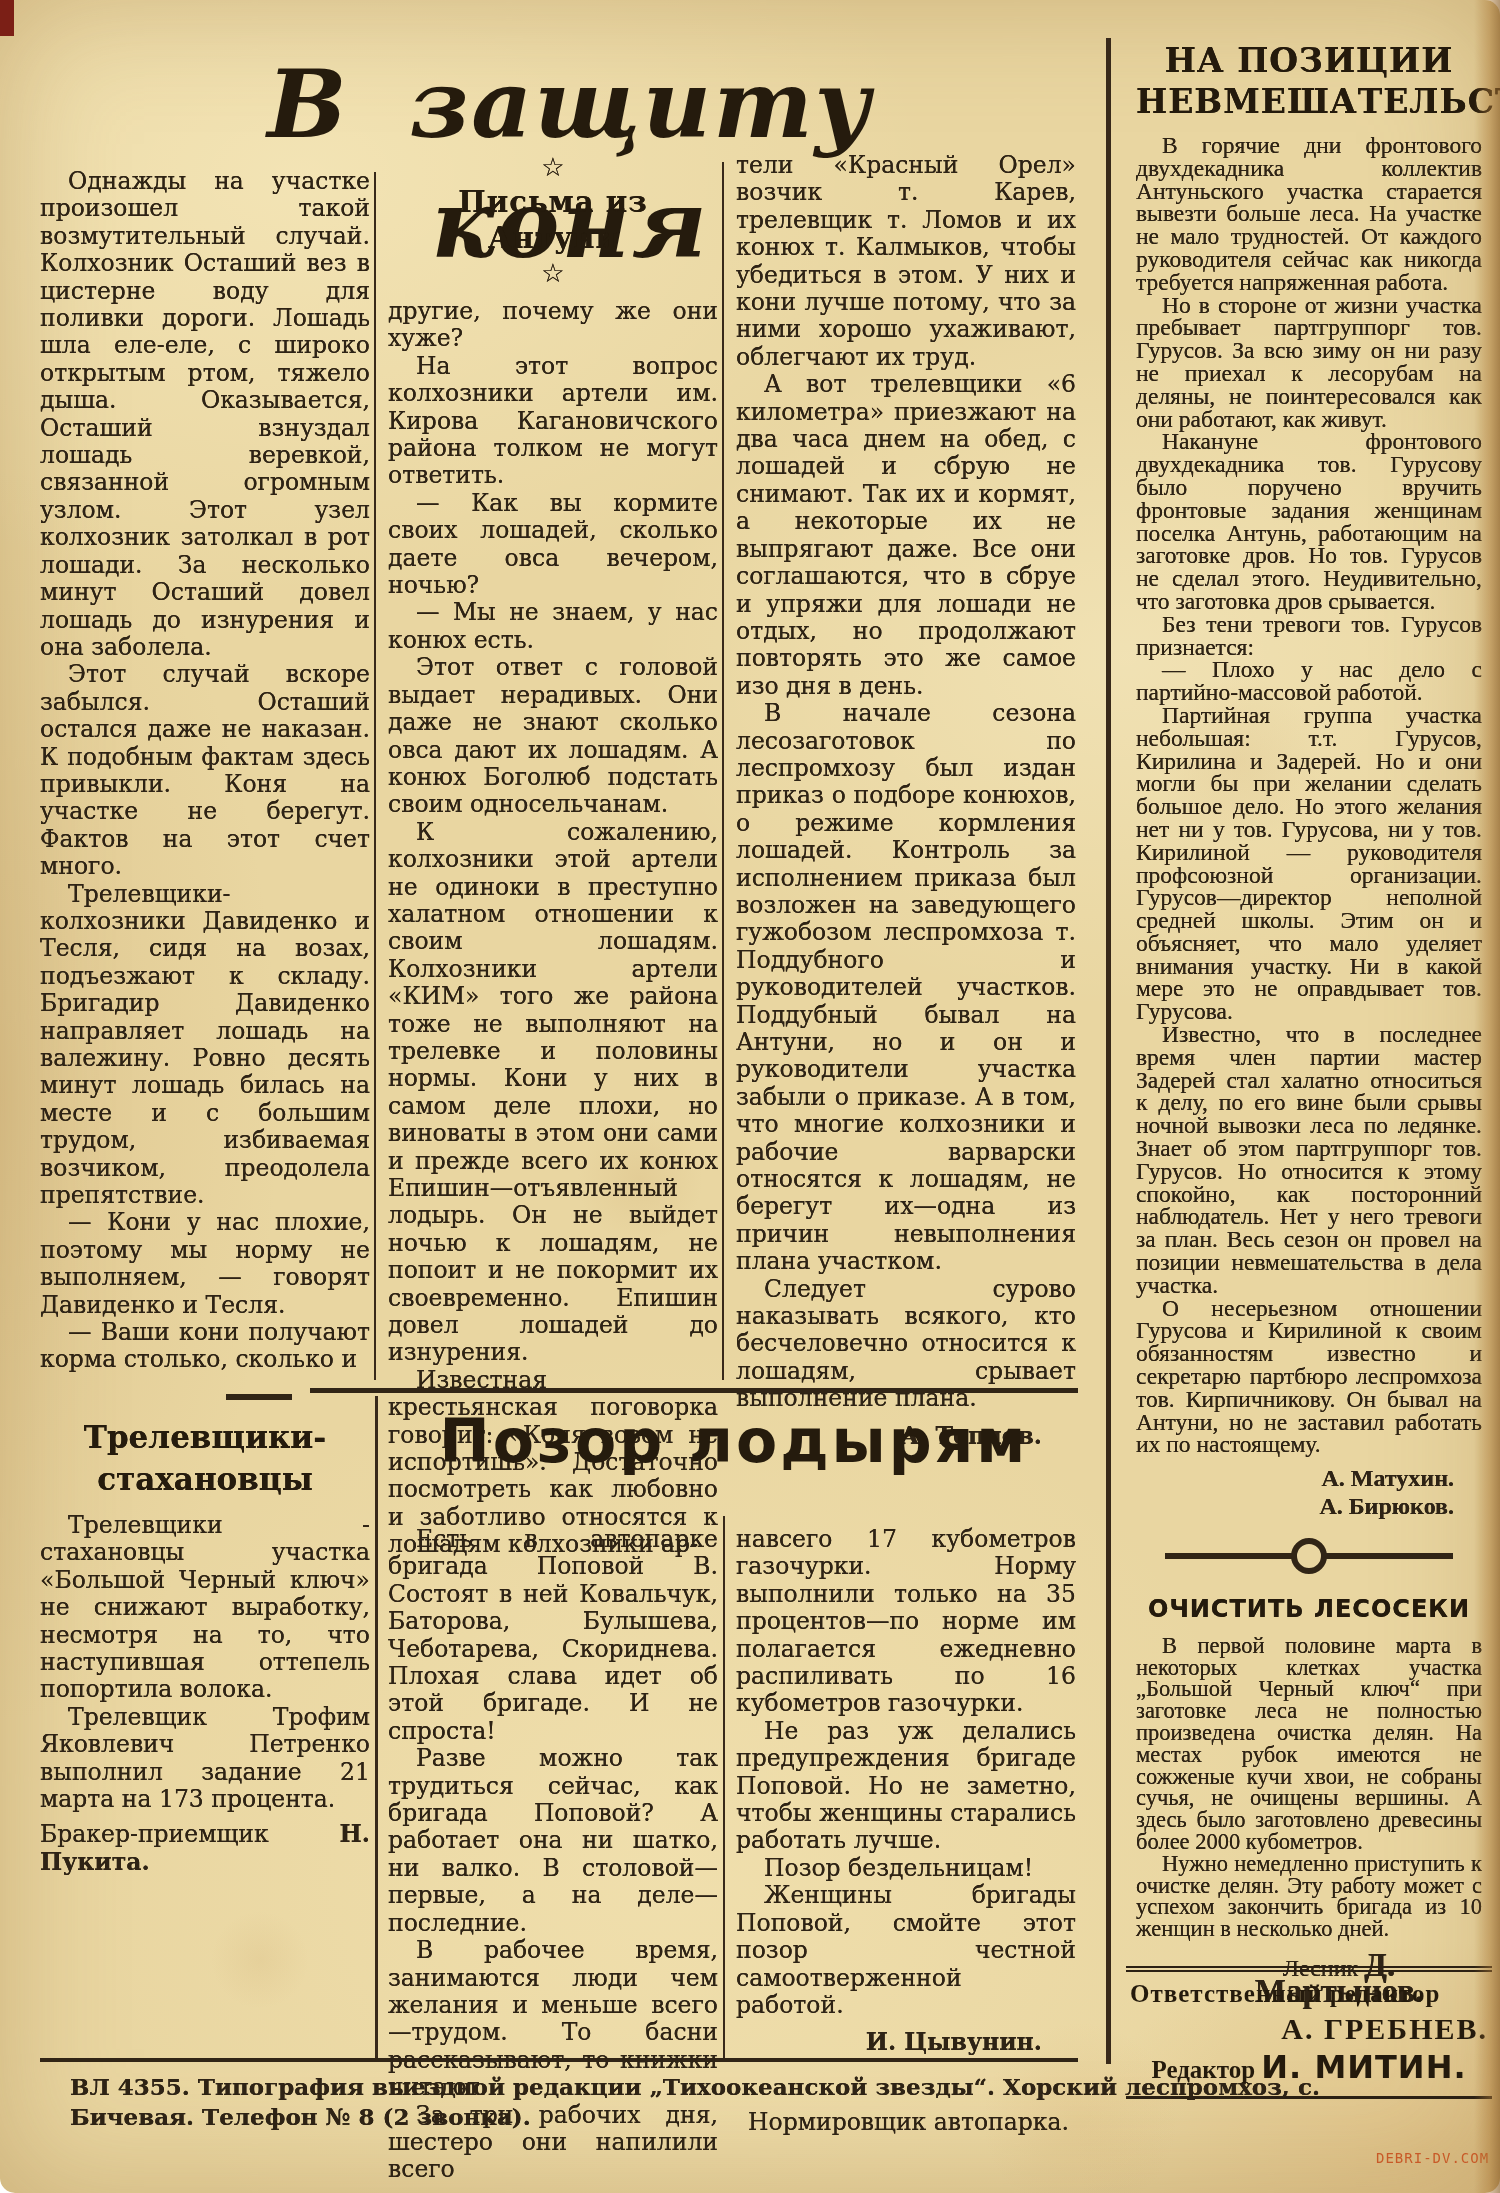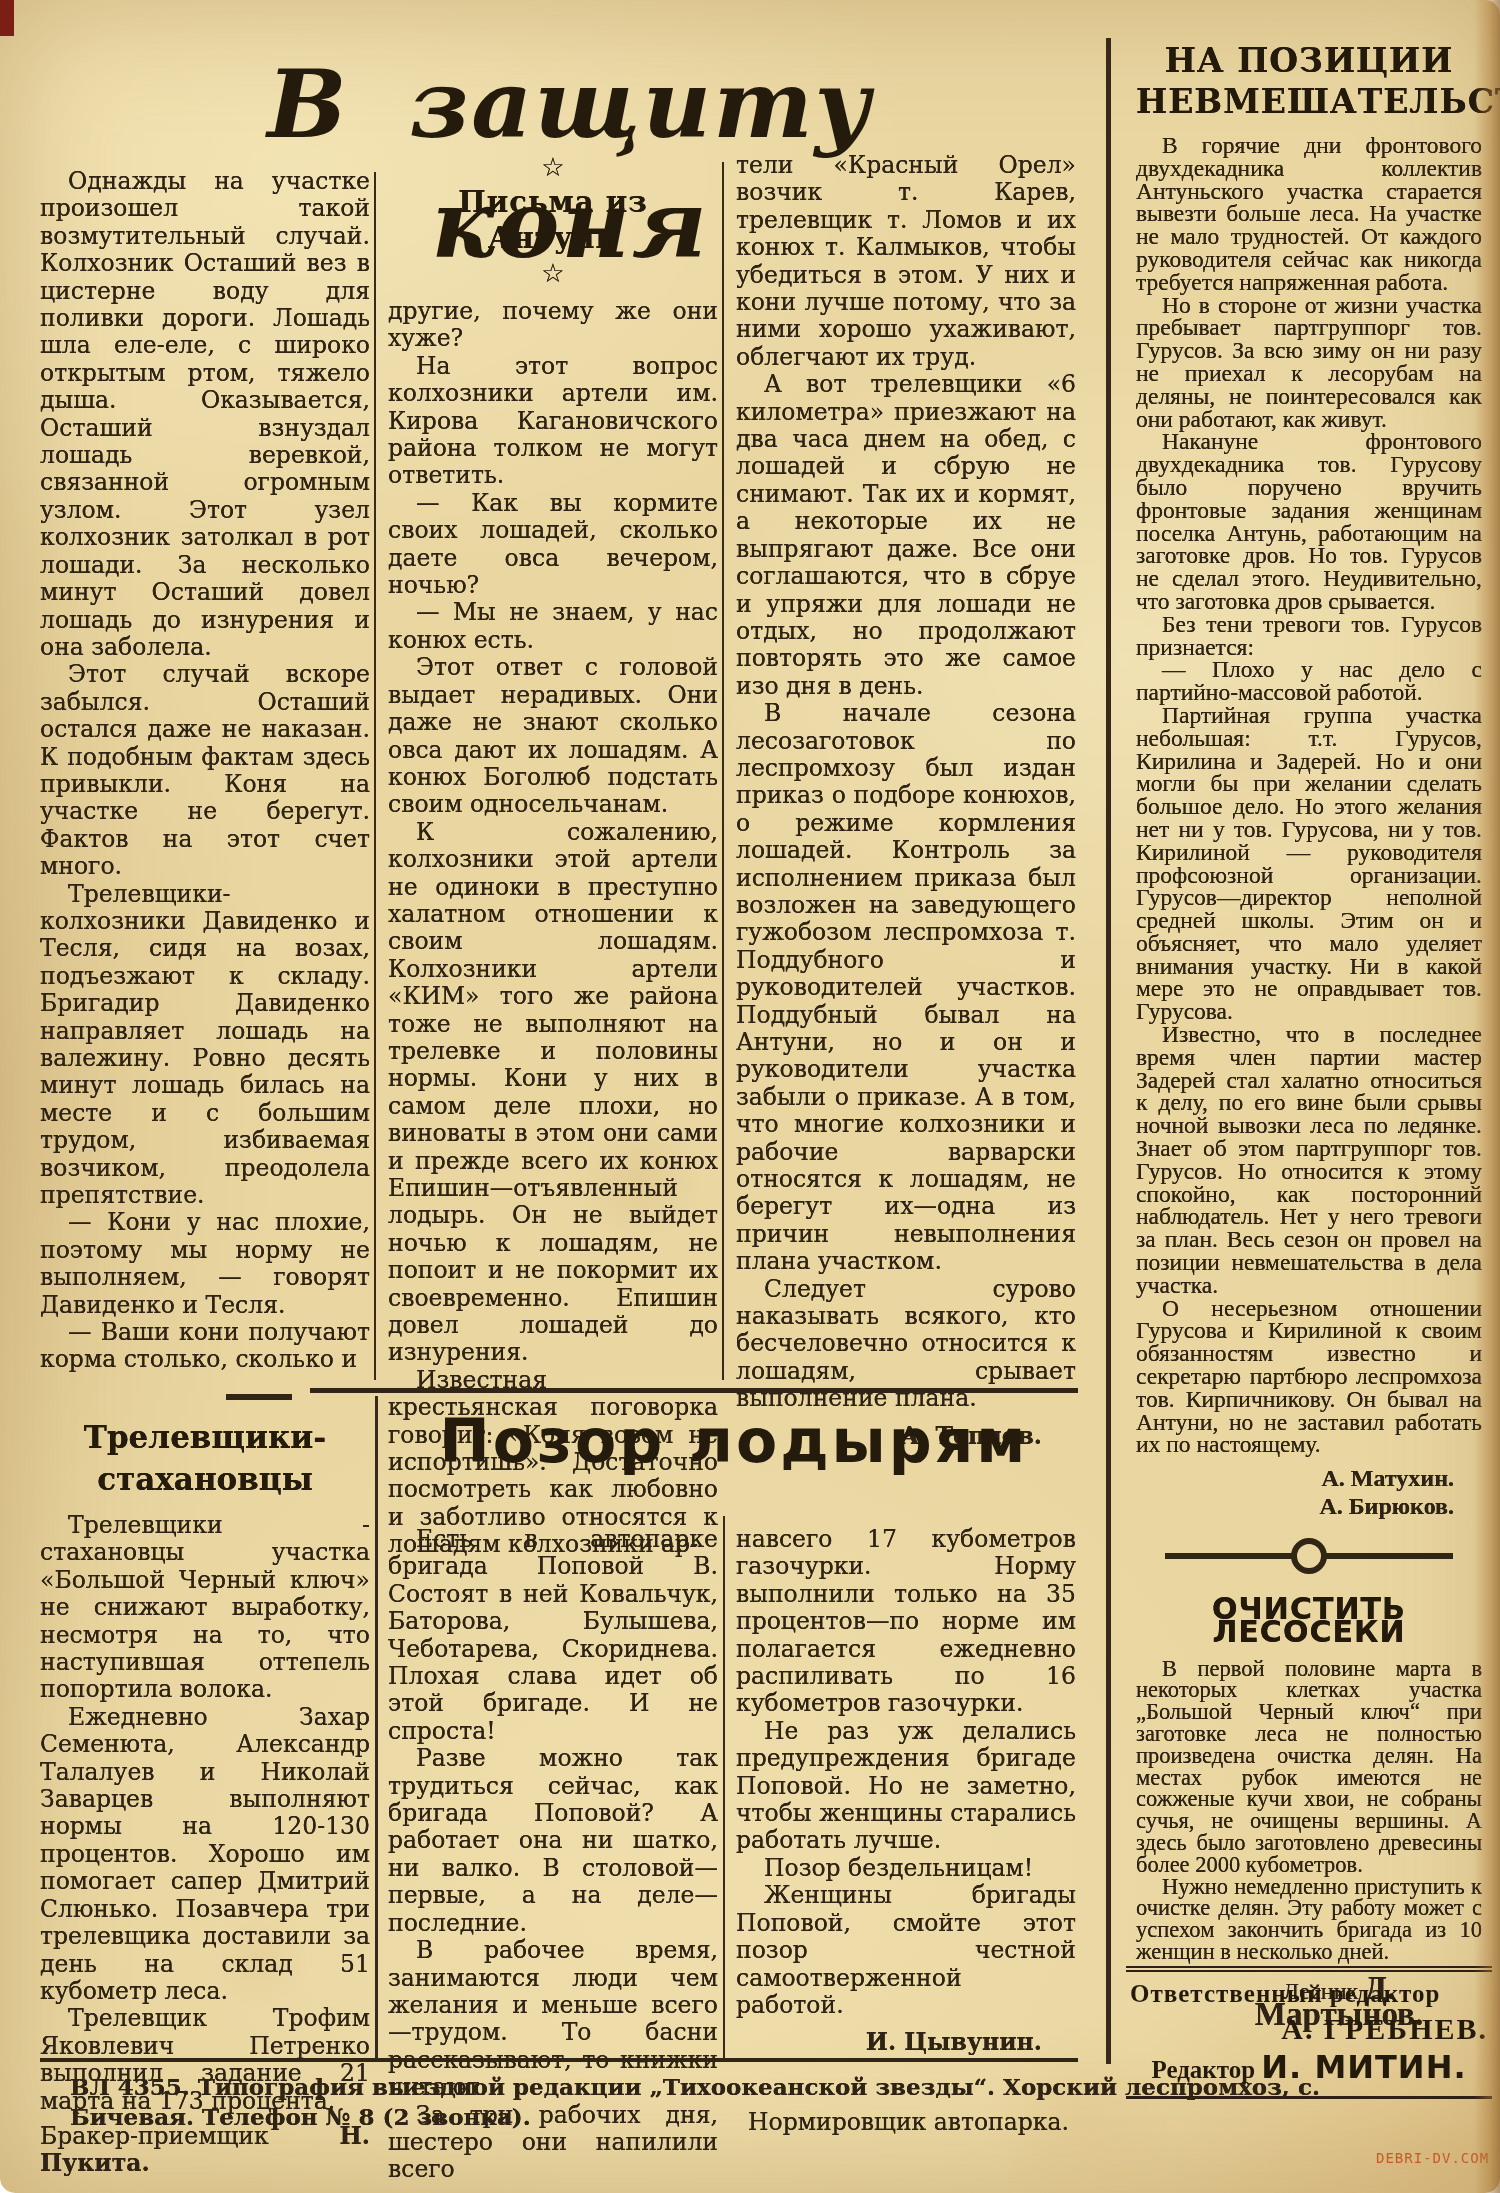--- a/index.html
+++ b/index.html
@@ -44,21 +44,21 @@
   .sb{position:absolute;width:346px;font-family:"Liberation Serif",serif;
     font-size:23.5px;line-height:22.8px;text-align:justify;text-shadow:0 0 .5px currentColor;}
   .sb .para{text-indent:26px;}
   .sb-title{font-family:"DejaVu Serif",serif;font-weight:bold;font-size:33px;line-height:41px;
     text-align:center;letter-spacing:1px;margin:0;color:#241a0c;}
   .sb-sig{text-align:right;font-weight:bold;padding-right:28px;font-size:24px;line-height:28px;}
   .divider{display:flex;align-items:center;justify-content:center;margin:6px 0 0 0;}
   .divider .bar{width:128px;height:6px;background:#312516;}
   .divider .circ{width:24px;height:24px;border:6px solid #312516;border-radius:50%;
     background:transparent;margin:0 -2px;}
-  .sb-h2{font-family:"DejaVu Sans",sans-serif;font-weight:bold;font-size:30px;letter-spacing:1px;
+  .sb-h2{font-family:"DejaVu Sans",sans-serif;font-weight:bold;font-size:24px;letter-spacing:1px;
     text-align:center;margin:24px 0 0 0;color:#241a0c;}
   .sb2-body{font-size:22.5px;line-height:21.8px;margin-top:14px;}
   .sb2-sig{text-align:center;padding-left:60px;margin-top:14px;font-size:24px;}
   .sb2-sig b{font-size:33px;}
   .editors{position:absolute;left:1126px;top:1966px;width:358px;
     border-top:6px double #2b2013;border-bottom:3px solid #2b2013;
     font-family:"Liberation Serif",serif;color:#241a0c;padding:8px 4px 10px 4px;}
   .ed1{font-weight:bold;font-size:25px;letter-spacing:1px;}
   .ed2{font-weight:bold;font-size:30px;text-align:right;margin-top:4px;letter-spacing:2px;}
   .ed3{font-weight:bold;font-size:25px;text-align:center;margin-top:2px;}
@@ -117,21 +117,20 @@
 
   <div class="vr" style="left:375px;top:1396px;width:3px;height:664px;"></div>
   <div class="vr" style="left:723px;top:1516px;width:2px;height:544px;"></div>
   <div class="hrule" style="left:40px;top:2058px;width:1038px;height:4px;"></div>
 
   <section class="col" style="left:40px;top:1416px;width:330px;">
     <h2 class="sec-head">Трелевщики-</h2>
     <h2 class="sec-head">стахановцы</h2>
     <div style="height:12px;"></div>
     <p class="para">Трелевщики - стахановцы участка «Большой Черный ключ» не снижают выработку, несмотря на то, что наступившая оттепель попортила волока.</p>
-    <p class="para">Ежедневно Захар Семенюта, Александр Талалуев и Николай Заварцев выполняют нормы на 120-130 процентов. Хорошо им помогает сапер Дмитрий Слюнько. Позавчера три трелевщика доставили за день на склад 51 кубометр леса.</p>
     <p class="para">Трелевщик Трофим Яковлевич Петренко выполнил задание 21 марта на 173 процента.</p>
     <div style="margin-top:8px;text-indent:0;">
       <span>Бракер-приемщик</span>
       <b>Н. Пукита.</b>
     </div>
   </section>
 
   <h2 class="shame-title">Позор лодырям</h2>
   <section class="col" style="left:388px;top:1526px;width:330px;">
     <p class="para">Есть в автопарке бригада Поповой В. Состоят в ней Ковальчук, Баторова, Булышева, Чеботарева, Скориднева. Плохая слава идет об этой бригаде. И не спроста!</p>

